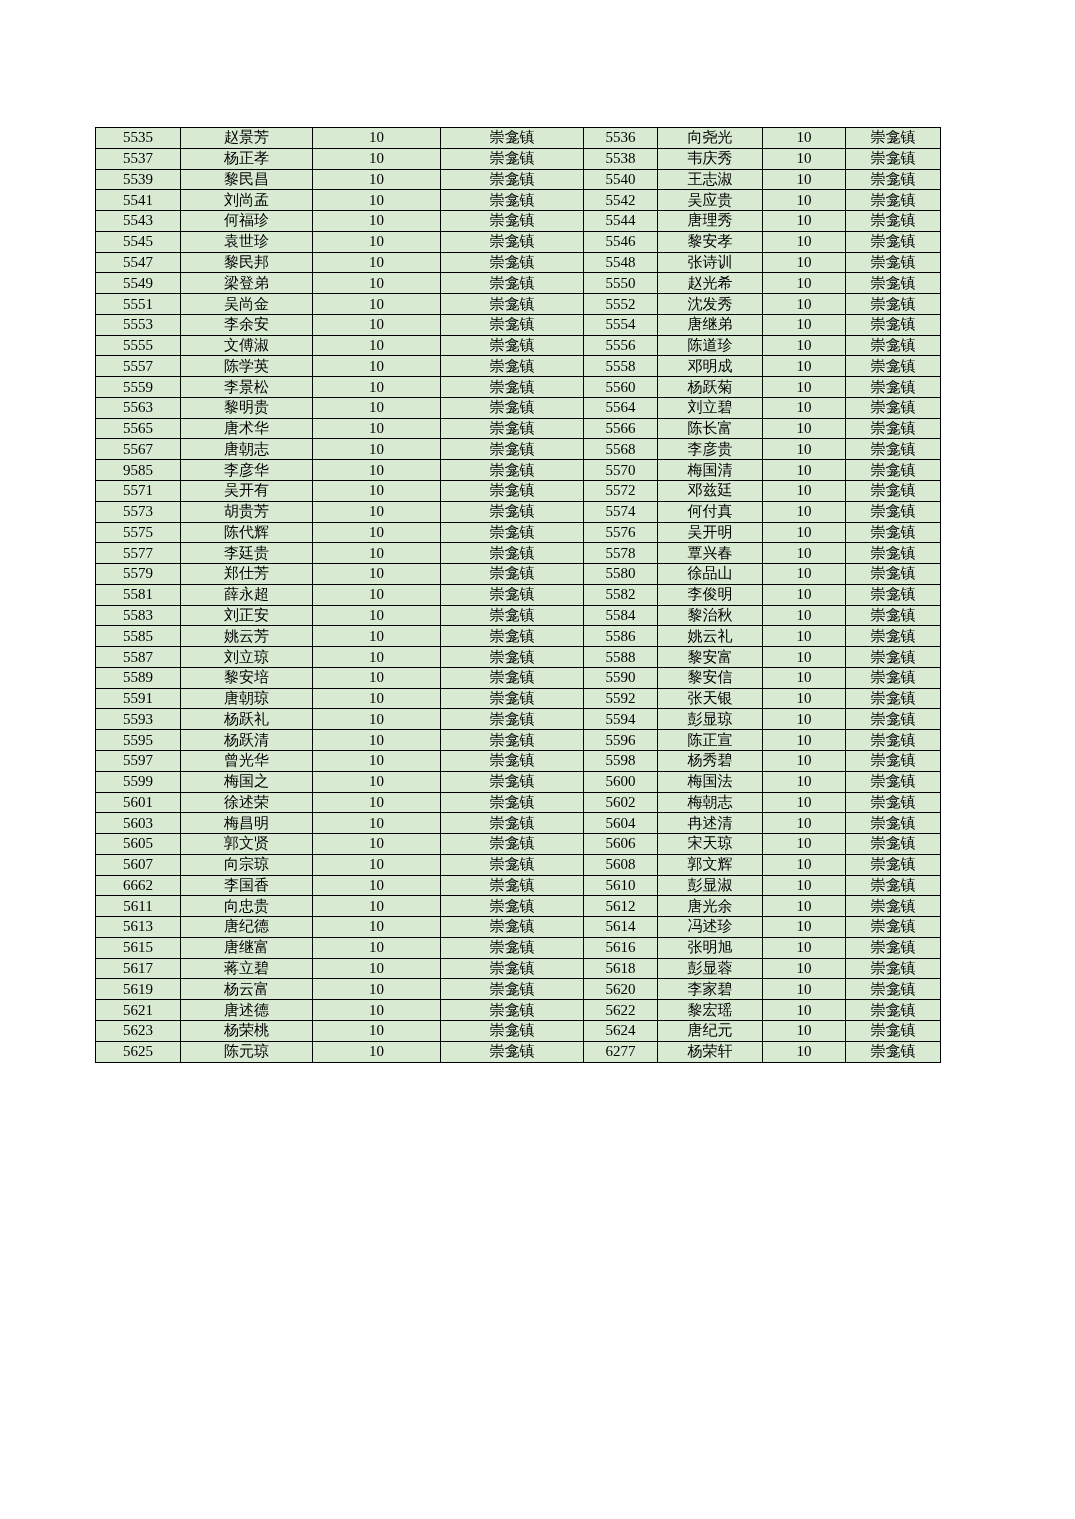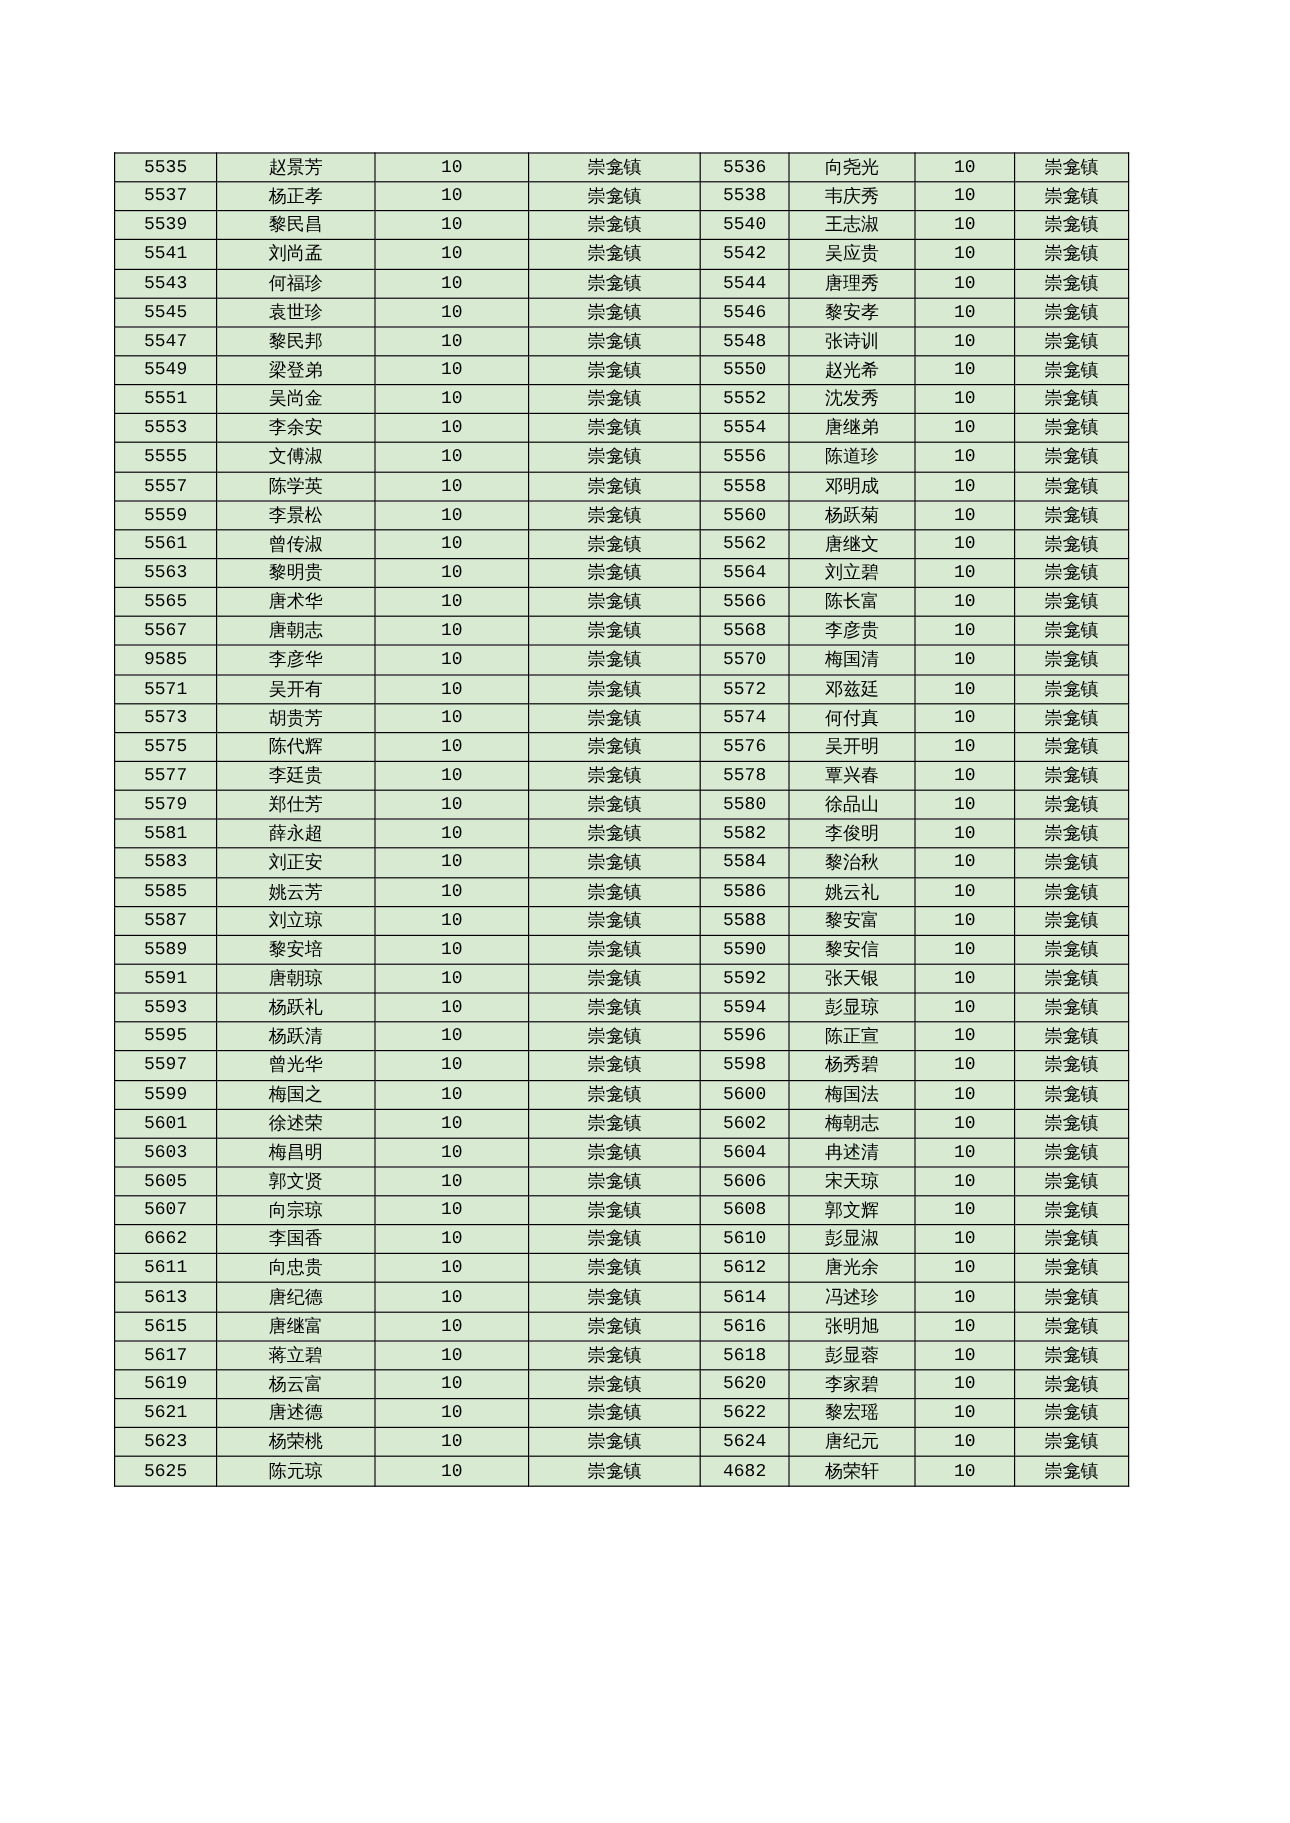--- a/index.html
+++ b/index.html
@@ -17,24 +17,23 @@
     height:1519px;
     background:#ffffff;
     overflow:hidden;
     font-family:"Liberation Serif","DejaVu Serif",serif;
   }
   table.roster{
     position:absolute;
     left:95px;
     top:127px;
     width:845px;
-    height:1112px;
+    height:936px;
     border-collapse:collapse;
     table-layout:fixed;
-    font-family:Liberation Mono, monospace;
   }
   table.roster td{
     border:1px solid var(--border-color);
     background:var(--cell-bg);
     text-align:center;
     vertical-align:middle;
     font-size:15px;
     color:#000000;
     padding:0;
     overflow:hidden;
@@ -189,30 +188,20 @@
           <td>5559</td>
           <td>李景松</td>
           <td>10</td>
           <td>崇龛镇</td>
           <td>5560</td>
           <td>杨跃菊</td>
           <td>10</td>
           <td>崇龛镇</td>
         </tr>
         <tr>
-          <td>5561</td>
-          <td>曾传淑</td>
-          <td>10</td>
-          <td>崇龛镇</td>
-          <td>5562</td>
-          <td>唐继文</td>
-          <td>10</td>
-          <td>崇龛镇</td>
-        </tr>
-        <tr>
           <td>5563</td>
           <td>黎明贵</td>
           <td>10</td>
           <td>崇龛镇</td>
           <td>5564</td>
           <td>刘立碧</td>
           <td>10</td>
           <td>崇龛镇</td>
         </tr>
         <tr>
@@ -513,20 +502,20 @@
           <td>5624</td>
           <td>唐纪元</td>
           <td>10</td>
           <td>崇龛镇</td>
         </tr>
         <tr>
           <td>5625</td>
           <td>陈元琼</td>
           <td>10</td>
           <td>崇龛镇</td>
-          <td>4682</td>
+          <td>6277</td>
           <td>杨荣轩</td>
           <td>10</td>
           <td>崇龛镇</td>
         </tr>
       </tbody>
   </table>
 </div>
 
 </body></html>

